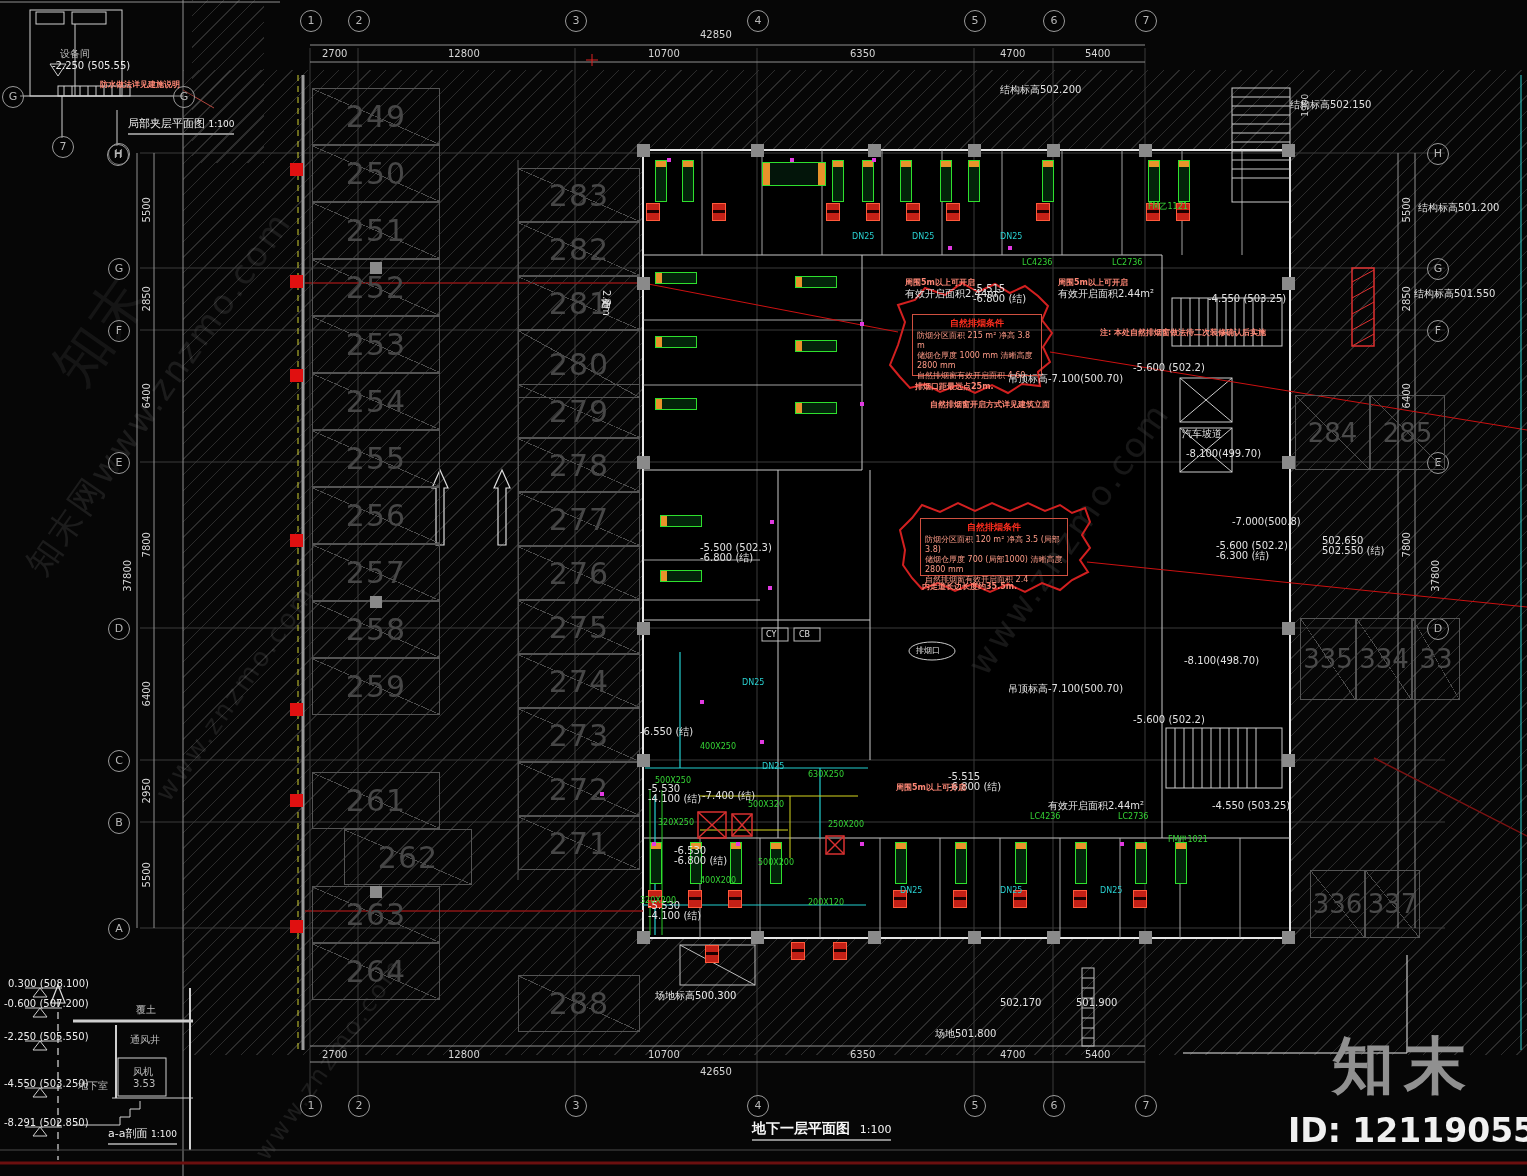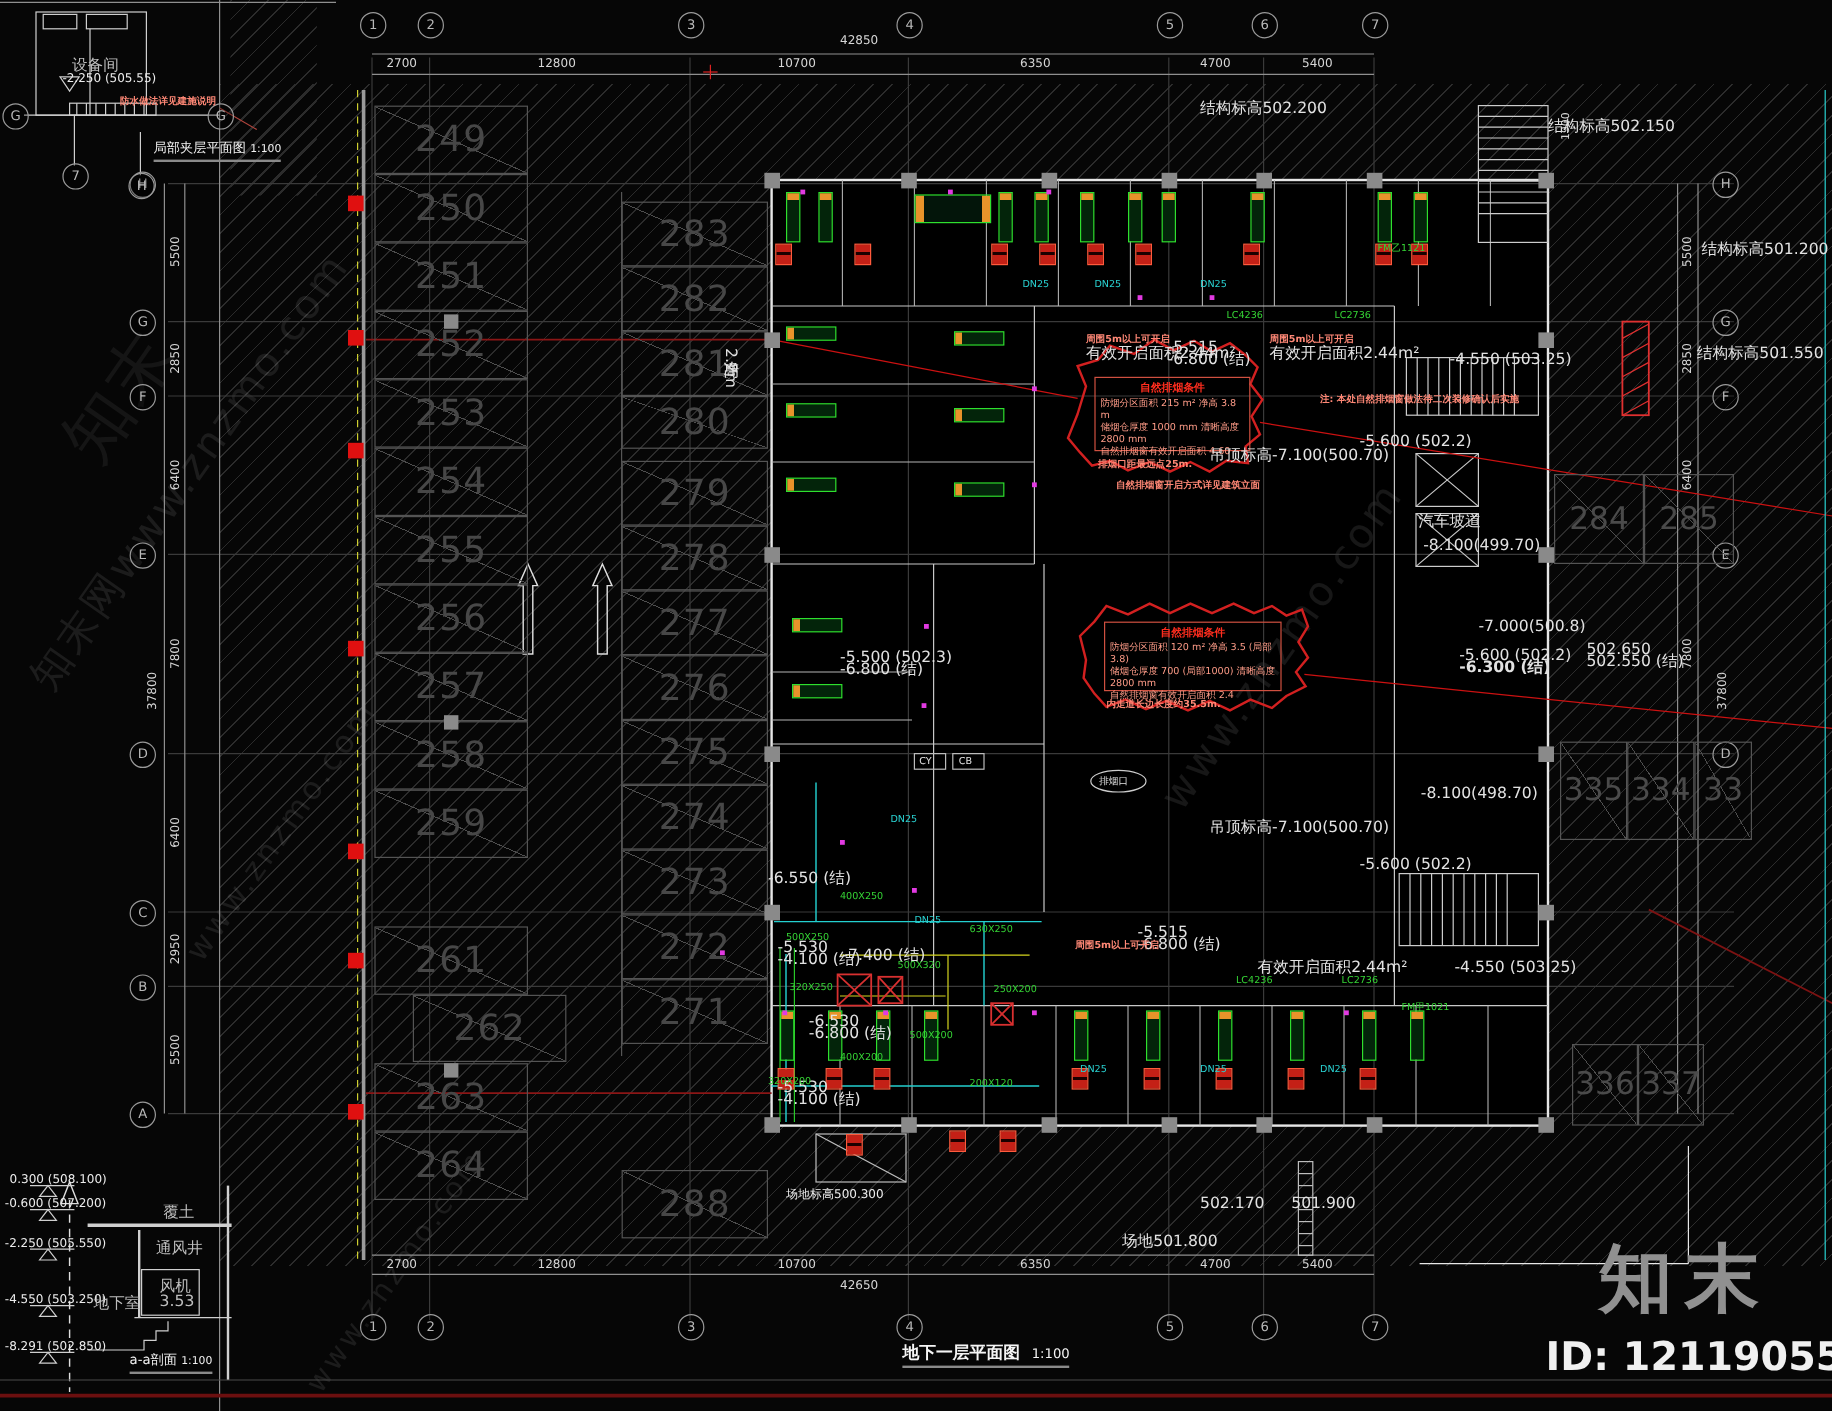--- a/index.html
+++ b/index.html
@@ -2,21 +2,21 @@
 <html><head>
 <meta charset="utf-8">
 <style>
   html,body{margin:0;padding:0;background:#000;}
   #stage{position:relative;width:1527px;height:1176px;background:#060606;overflow:hidden;
          font-family:"DejaVu Sans","Liberation Sans",sans-serif;}
   .hatch{position:absolute;background-image:repeating-linear-gradient(135deg,rgba(130,130,130,.30) 0 1px,transparent 1px 11px);}
   .blk{position:absolute;background:#000;}
   svg{position:absolute;left:0;top:0;}
   .t{position:absolute;white-space:nowrap;line-height:1.15;}
-  .w9{color:#e2e2e2;font-size:13px;}
+  .w9{color:#e2e2e2;font-size:10px;}
   .w10{color:#ececec;font-size:10px;}
   .w11{color:#f2f2f2;font-size:11px;}
   .r8{color:#ff8876;font-size:8px;font-weight:bold;}
   .g8{color:#35d435;font-size:8px;}
   .c8{color:#29d0d0;font-size:8px;}
   .dim{color:#d6d6d6;font-size:10px;}
   .rot{transform:rotate(-90deg);transform-origin:center;}
   .ghost{color:#474747;font-size:30px;letter-spacing:1px;}
   .ghost2{color:#4a4a4a;font-size:26px;}
   .bub{position:absolute;width:20px;height:20px;border:1px solid #9a9a9a;border-radius:50%;
@@ -409,21 +409,21 @@
 
   <div class="stall" style="left:518px;top:168px;width:122px;height:54px;">
       <span class="ghost">283</span>
     </div>
   <div class="stall" style="left:518px;top:222px;width:122px;height:54px;">
       <span class="ghost">282</span>
     </div>
   <div class="stall" style="left:518px;top:276px;width:122px;height:54px;">
       <span class="ghost">281</span>
     </div>
-  <div class="stall" style="left:518px;top:330px;width:122px;height:44px;">
+  <div class="stall" style="left:518px;top:330px;width:122px;height:68px;">
       <span class="ghost">280</span>
     </div>
   <div class="stall" style="left:518px;top:384px;width:122px;height:54px;">
       <span class="ghost">279</span>
     </div>
   <div class="stall" style="left:518px;top:438px;width:122px;height:54px;">
       <span class="ghost">278</span>
     </div>
   <div class="stall" style="left:518px;top:492px;width:122px;height:54px;">
       <span class="ghost">277</span>
@@ -597,21 +597,21 @@
   <div class="t w9" style="left:973px;top:293px;">-6.800 (结)</div>
   <div class="t r8" style="left:905px;top:278px;">周围5m以上可开启</div>
   <div class="t w9" style="left:905px;top:288px;">有效开启面积2.44m²</div>
   <div class="t r8" style="left:1058px;top:278px;">周围5m以上可开启</div>
   <div class="t w9" style="left:1058px;top:288px;">有效开启面积2.44m²</div>
   <div class="t w9" style="left:1008px;top:373px;">吊顶标高-7.100(500.70)</div>
   <div class="t w9" style="left:1133px;top:362px;">-5.600 (502.2)</div>
   <div class="t w9" style="left:1208px;top:293px;">-4.550 (503.25)</div>
   <div class="t w9" style="left:1232px;top:516px;">-7.000(500.8)</div>
   <div class="t w9" style="left:1216px;top:540px;">-5.600 (502.2)</div>
-  <div class="t w9" style="left:1216px;top:550px;font-weight:bold;">-6.300 (结)</div>
+  <div class="t w9" style="left:1216px;top:550px;">-6.300 (结)</div>
   <div class="t w9" style="left:1322px;top:535px;">502.650</div>
   <div class="t w9" style="left:1322px;top:545px;">502.550 (结)</div>
   <div class="t w9" style="left:1182px;top:428px;">汽车坡道</div>
   <div class="t w9" style="left:1186px;top:448px;">-8.100(499.70)</div>
   <div class="t w9" style="left:1184px;top:655px;">-8.100(498.70)</div>
   <div class="t w9" style="left:1133px;top:714px;">-5.600 (502.2)</div>
   <div class="t w9" style="left:1008px;top:683px;">吊顶标高-7.100(500.70)</div>
   <div class="t w9" style="left:948px;top:771px;">-5.515</div>
   <div class="t w9" style="left:948px;top:781px;">-6.800 (结)</div>
   <div class="t r8" style="left:896px;top:783px;">周围5m以上可开启</div>

